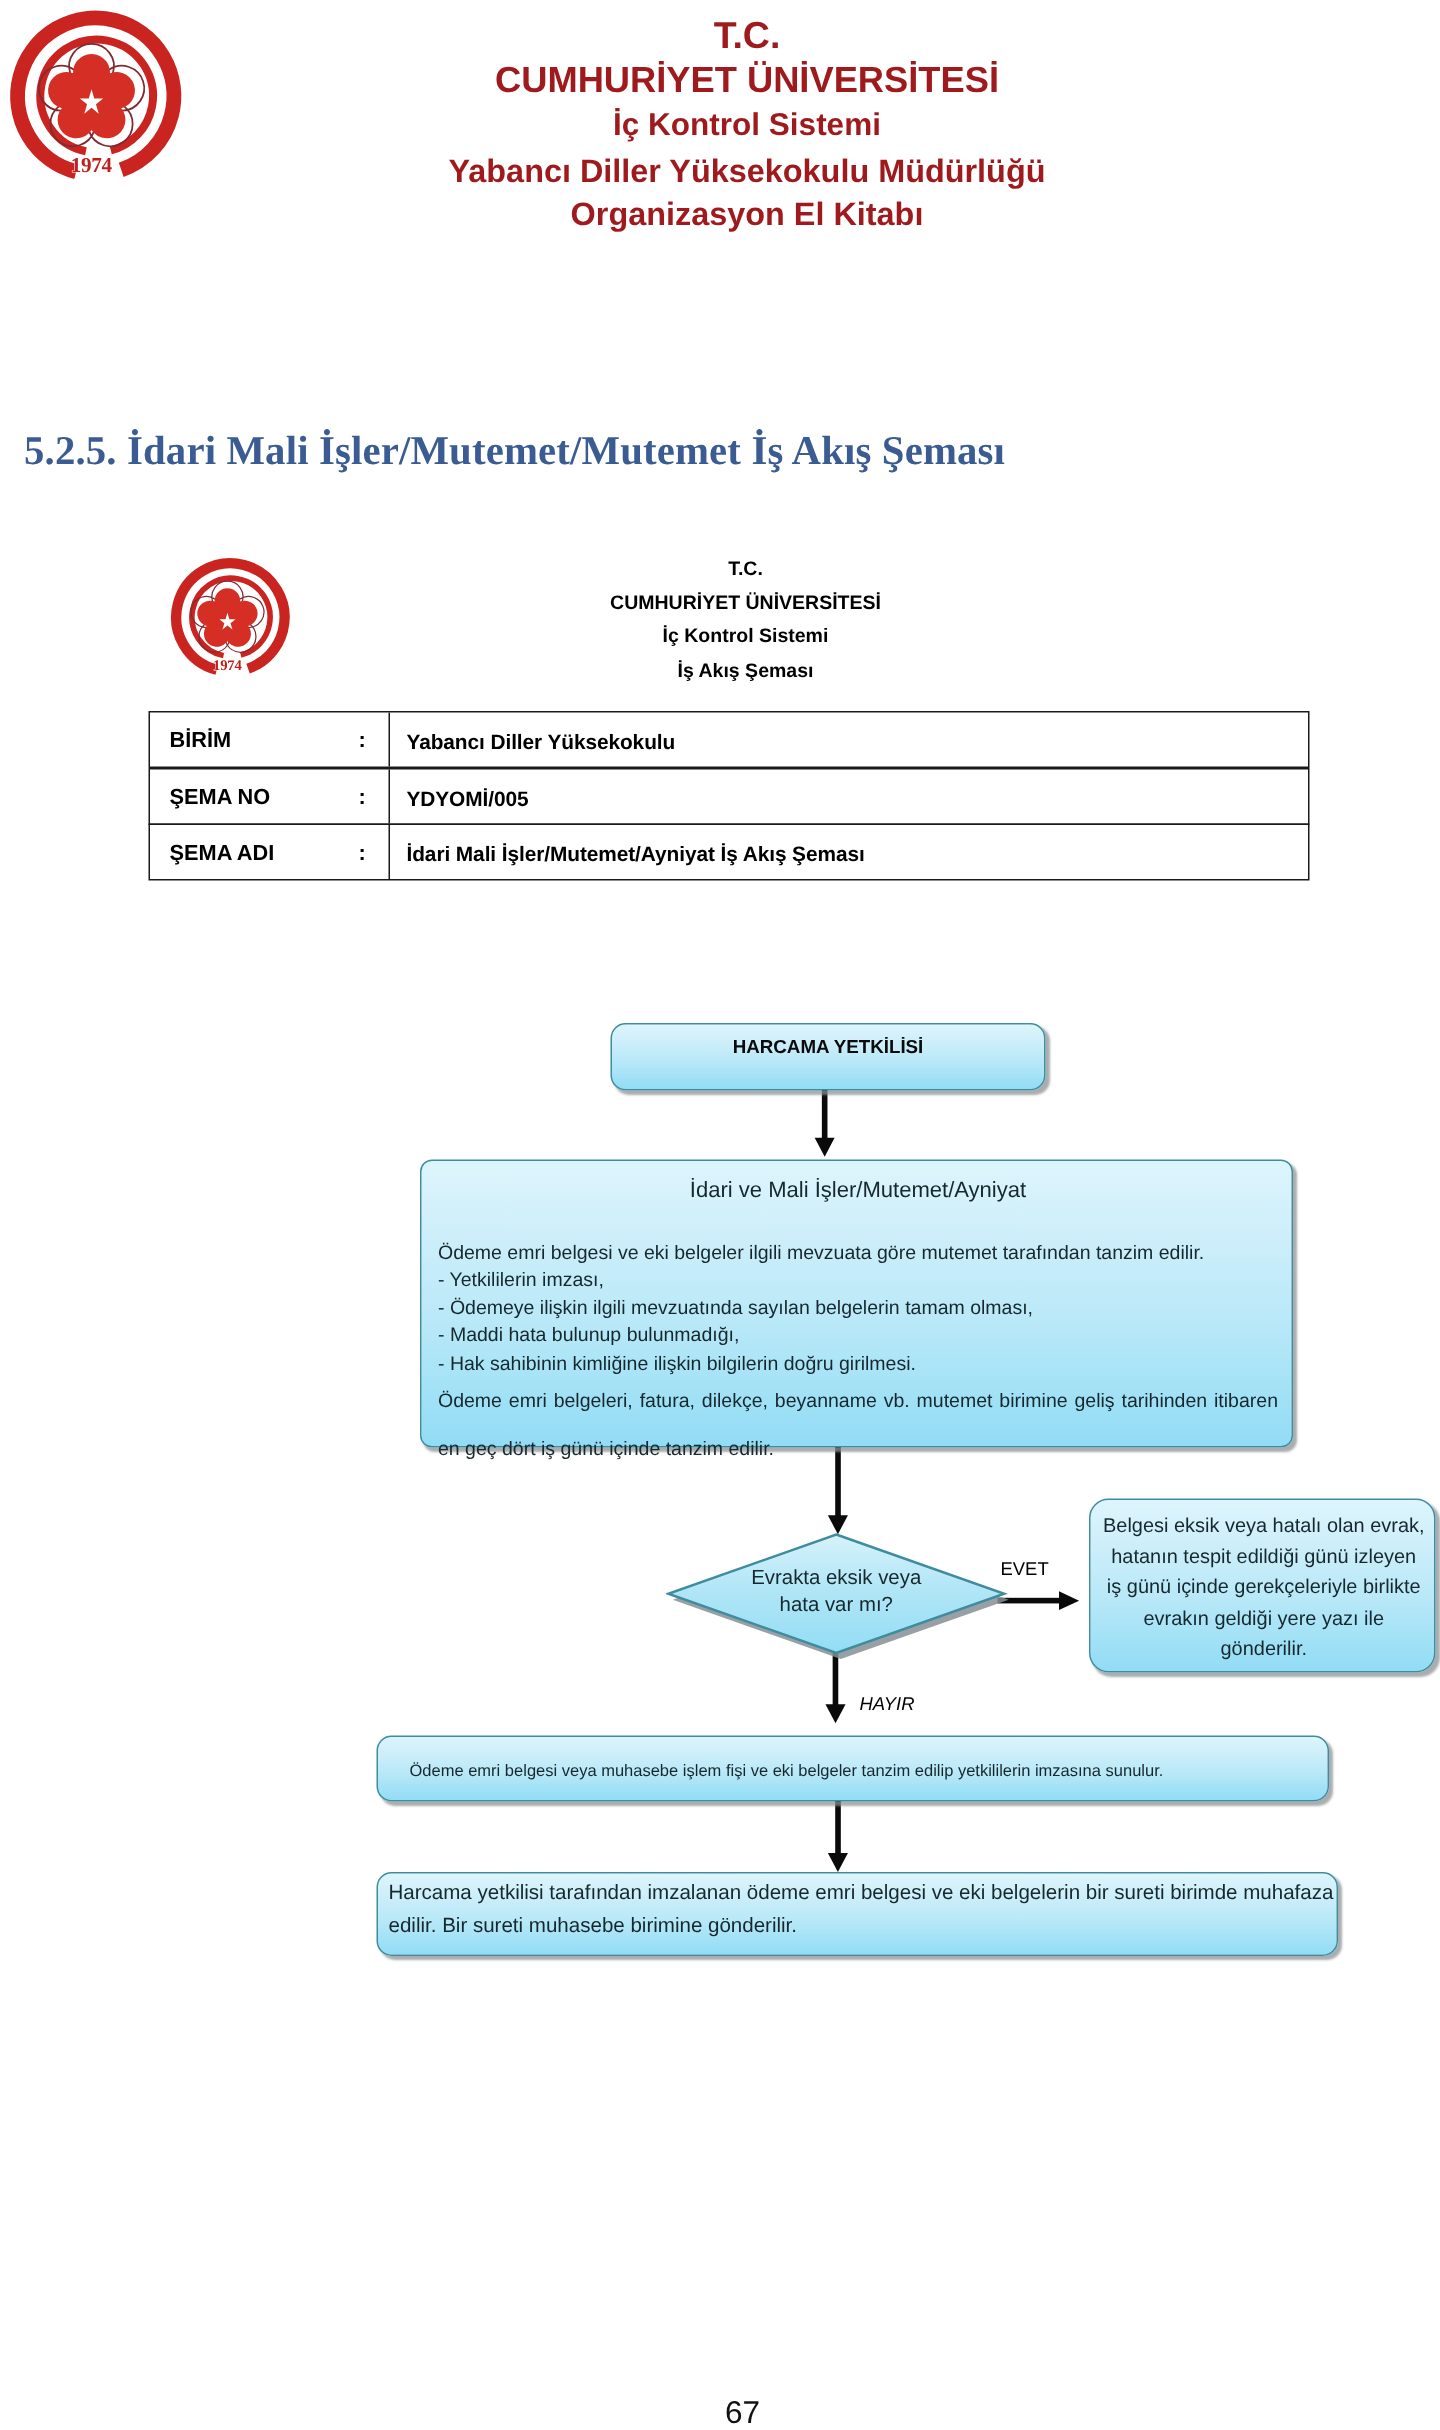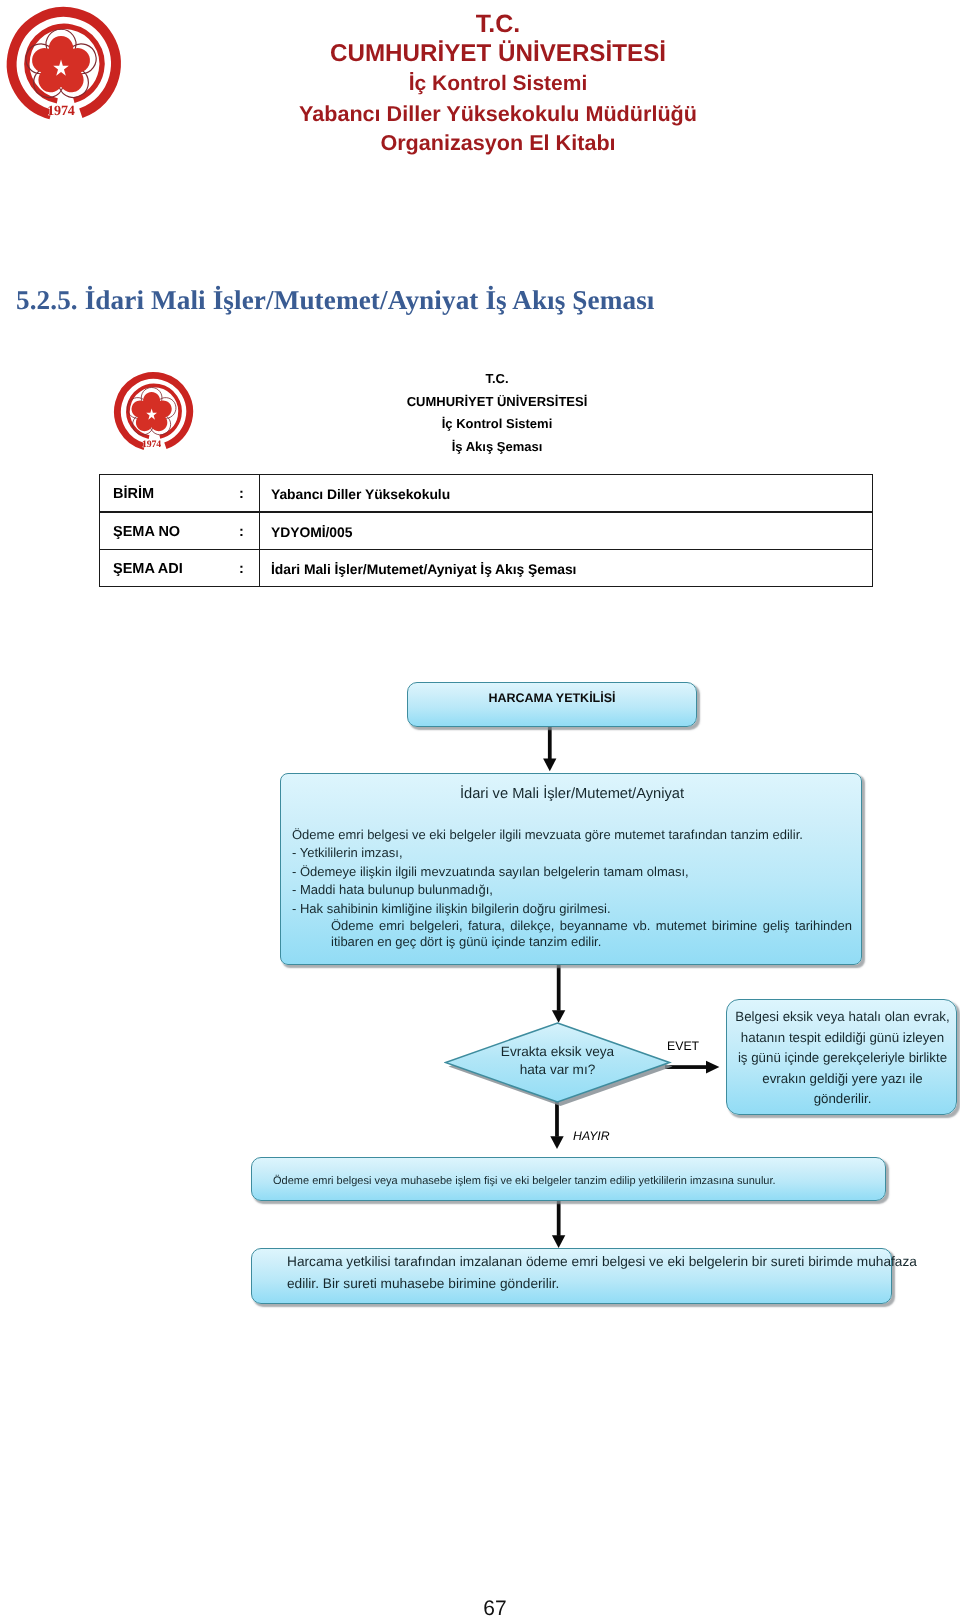--- a/index.html
+++ b/index.html
@@ -49,33 +49,33 @@
   .rbox{border:1.6px solid #3e8c9e;
         background:linear-gradient(180deg,#ddf5fd 0%,#cfeffa 24%,#b8e8f8 58%,#9ee0f6 86%,#92dcf5 100%);
         box-shadow:2.5px 2.5px 1.6px rgba(140,145,150,.75);
         color:#1b2a2e;}
   .n1{left:407px;top:682px;width:290px;height:45px;border-radius:10px;}
   .n1 span{display:block;text-align:center;line-height:30px;font-weight:bold;font-size:12.5px;color:#0b0b0b;}
   .n2{left:280px;top:773px;width:582px;height:192px;border-radius:8px;}
   .n2 .t{position:absolute;left:0;top:11.5px;width:582px;text-align:center;font-size:14.7px;color:#16282d;}
   .n2 .body{position:absolute;left:11px;top:52px;width:560px;font-size:13px;line-height:18.4px;color:#16282d;}
   .n2 .body div{white-space:nowrap;}
-  .n2 .just{text-align:justify;text-align-last:left;white-space:normal !important;line-height:16px;margin-left:39px;}
+  .n2 .just{text-align:justify;text-align-last:left;white-space:normal !important;line-height:32px;}
 
   .n3{left:726px;top:999px;width:231px;height:116px;border-radius:13px;}
   .n3 .wrap{position:absolute;left:4px;top:7px;width:223px;text-align:center;
             font-size:13.3px;line-height:20.6px;color:#16282d;}
 
   .n4{left:251px;top:1157px;width:635px;height:44px;border-radius:10px;}
   .n4 p{margin:13px;padding:0;position:absolute;left:8px;top:1px;width:620px;
         font-size:11px;line-height:19px;color:#16282d;white-space:nowrap;}
   .n5{left:251px;top:1248px;width:641px;height:56px;border-radius:10px;}
   .n5 .wrap{position:absolute;left:7px;top:2px;width:630px;
         font-size:13.7px;line-height:22.2px;color:#16282d;}
-  .n5 .wrap div{white-space:nowrap;margin-left:28px;}
+  .n5 .wrap div{white-space:nowrap;}
 
   .diamond{left:444px;top:1022px;width:233px;height:87px;}
   .diamond .dtext{position:absolute;left:0;top:21px;width:227px;text-align:center;
                   font-size:13.6px;line-height:17.6px;color:#16282d;}
 
   .lbl{position:absolute;font-size:12.3px;color:#000000;line-height:12px;}
   .lbl-yes{left:667px;top:1040px;}
   .lbl-no{left:573px;top:1130px;font-style:italic;}
 
   .footer-pageno{position:absolute;left:440px;top:1598px;width:110px;text-align:center;
@@ -101,21 +101,21 @@
     </svg>
     <div class="header-text">
       <div class="hl hl1">T.C.</div>
       <div class="hl hl2">CUMHURİYET ÜNİVERSİTESİ</div>
       <div class="hl hl3">İç Kontrol Sistemi</div>
       <div class="hl hl4">Yabancı Diller Yüksekokulu Müdürlüğü</div>
       <div class="hl hl5">Organizasyon El Kitabı</div>
     </div>
   </div>
 
-  <div class="section-title">5.2.5. İdari Mali İşler/Mutemet/Ayniyat İş Akış Şeması</div>
+  <div class="section-title">5.2.5. İdari Mali İşler/Mutemet/Mutemet İş Akış Şeması</div>
 
   <svg class="info-logo" viewBox="0 0 100 100">
       <g transform="rotate(104.5 50.4 49)">
         <circle cx="48.6" cy="49.2" r="42.0" fill="none" stroke="#ca2420" stroke-width="8.0" stroke-dasharray="238.9 25.0"></circle>
       </g>
       <g transform="rotate(101 50.4 49)">
         <circle cx="48.4" cy="48.6" r="30.3" fill="none" stroke="#ca2420" stroke-width="4.3" stroke-dasharray="176.6 13.8"></circle>
       </g>
       <path d="M 52.62 42.49 A 12.05 12.05 0 1 0 44.18 42.49 A 12.05 12.05 0 1 0 41.56 50.52 A 12.05 12.05 0 1 0 48.40 55.49 A 12.05 12.05 0 1 0 55.24 50.52 A 12.05 12.05 0 1 0 52.62 42.49 Z" fill="none" stroke="#7f2b31" stroke-width="0.95"></path>
       <path d="M 51.87 43.83 A 9.95 9.95 0 1 0 44.93 43.83 A 9.95 9.95 0 1 0 42.79 50.42 A 9.95 9.95 0 1 0 48.40 54.50 A 9.95 9.95 0 1 0 54.01 50.42 A 9.95 9.95 0 1 0 51.87 43.83 Z" fill="#d52f25"></path>

